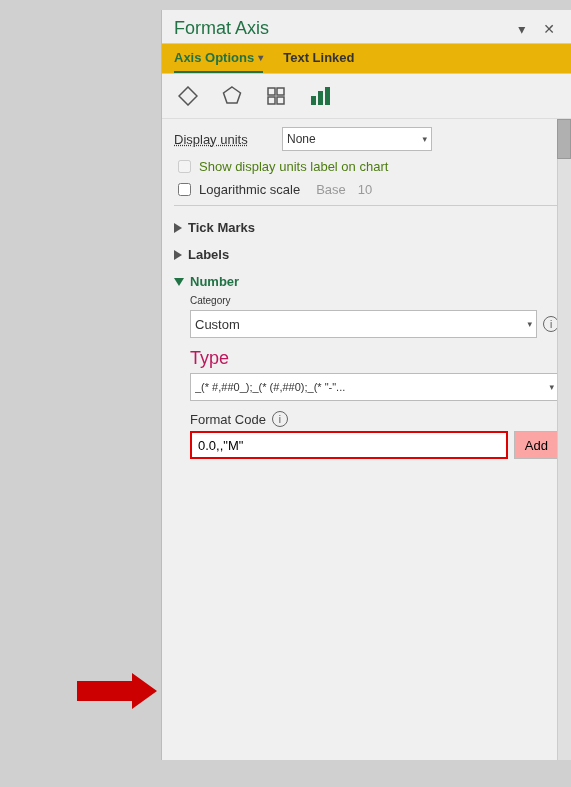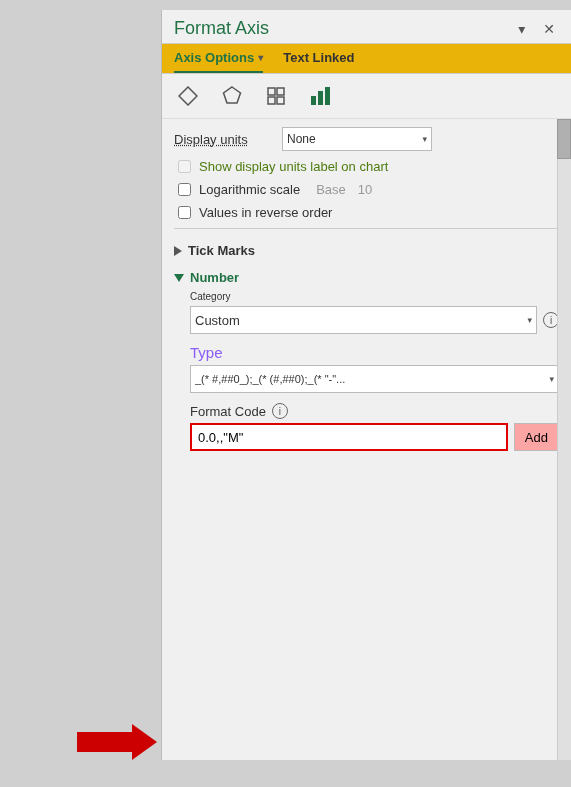--- a/index.html
+++ b/index.html
@@ -11,21 +11,21 @@
       width: 571px;
       height: 787px;
       display: flex;
       align-items: flex-start;
       justify-content: flex-end;
       padding-top: 10px;
     }
 
     .panel-wrapper {
       display: flex;
-      align-items: flex-end;
+      align-items: center;
       gap: 0;
     }
 
     .arrow-container {
       display: flex;
       align-items: center;
       margin-top: 612px;
       margin-right: 4px;
     }
 
@@ -292,22 +292,22 @@
       display: flex;
       align-items: center;
       justify-content: center;
       font-size: 10px;
       color: #555;
       cursor: pointer;
       flex-shrink: 0;
     }
 
     .type-label {
-      font-size: 15px;
-      color: #8b5cf6;
+      font-size: 18px;
+      color: #be185d;
       margin-bottom: 4px;
     }
 
     .type-dropdown {
       width: 100%;
       height: 28px;
       border: 1px solid #bbb;
       background: white;
       font-size: 12px;
       padding: 0 4px;
@@ -453,32 +453,32 @@
           <label for="show-units">Show display units label on chart</label>
         </div>
 
         <div class="checkbox-row">
           <input type="checkbox" id="log-scale" style="">
           <label for="log-scale">Logarithmic scale</label>
           <span class="base-label" style="margin-left:8px;">Base</span>
           <span class="base-value" style="margin-left:4px;">10</span>
         </div>
 
-        <div class="checkbox-row">
-          <input type="checkbox" id="reverse-order" style="">
-          <label for="reverse-order">Values in reverse order</label>
-        </div>
 
         <div class="divider"></div>
 
         <div class="section-header">
           <div class="section-triangle collapsed"></div>
           <span class="section-title">Tick Marks</span>
         </div>
 
+        <div class="section-header">
+          <div class="section-triangle collapsed"></div>
+          <span class="section-title">Labels</span>
+        </div>
 
         <div class="section-header">
           <div class="section-triangle expanded"></div>
           <span class="section-title green">Number</span>
         </div>
 
         <div class="section-content">
 
           <div class="category-label">Category</div>
           <div style="display:flex; align-items:center; gap:6px; margin-bottom:10px;">

